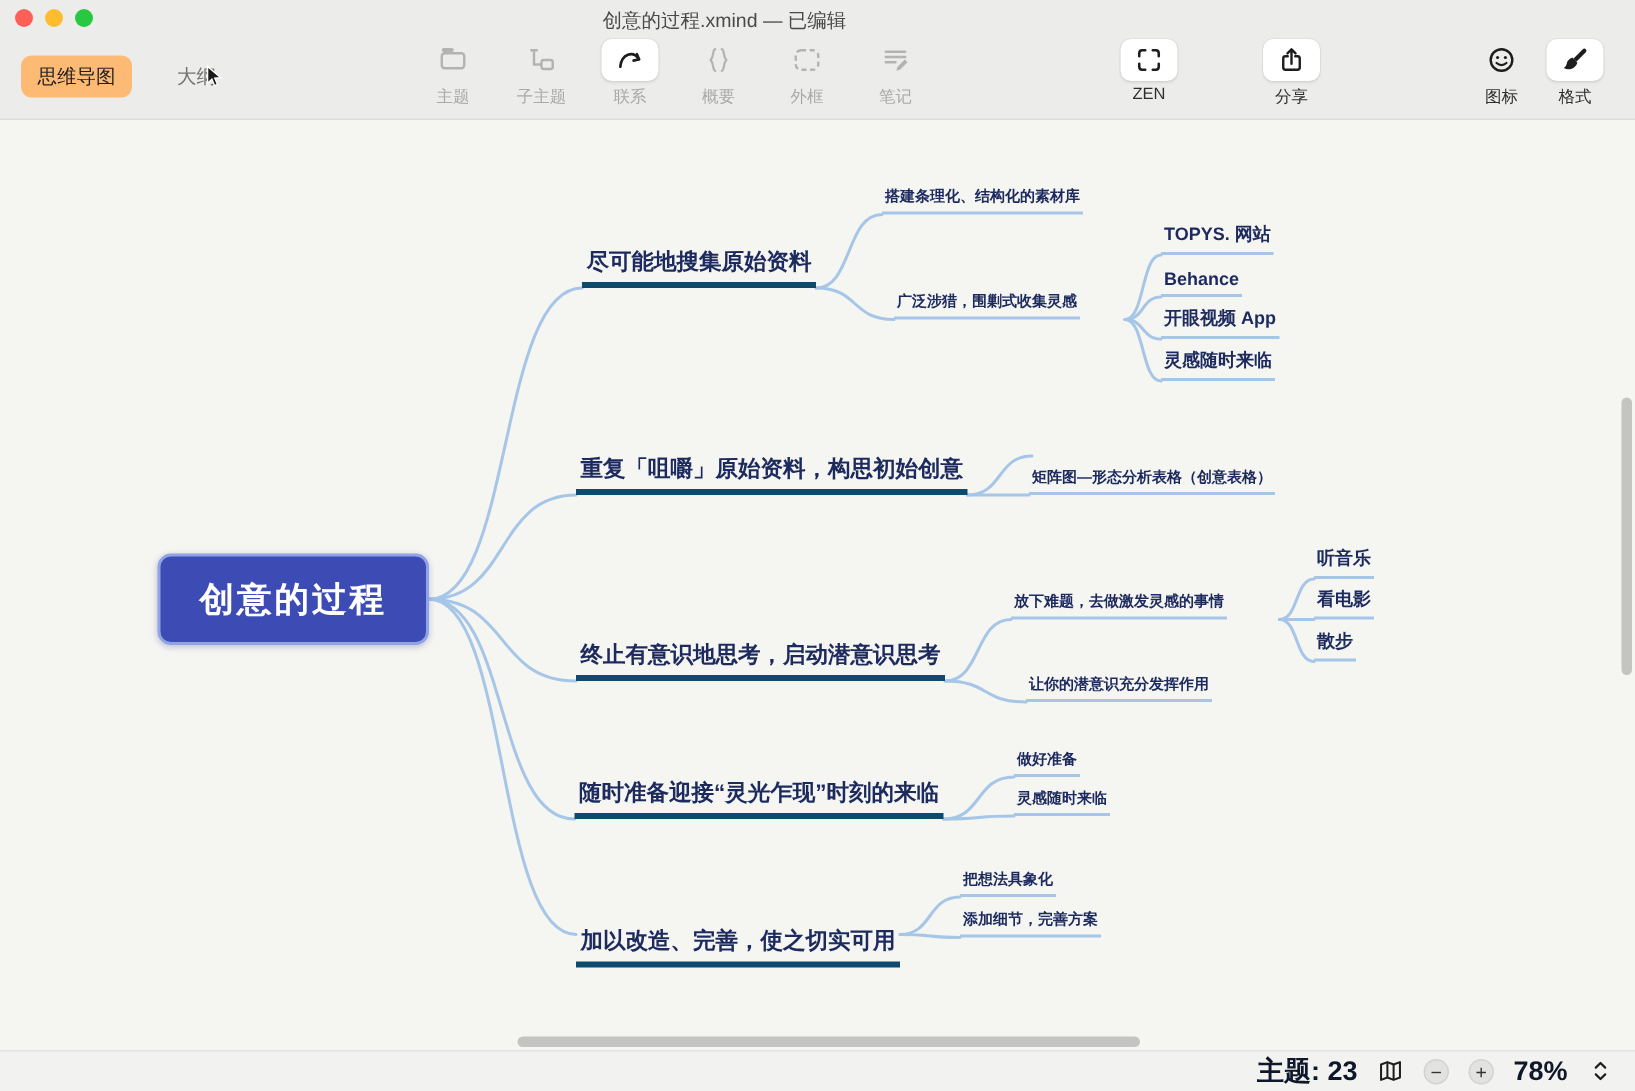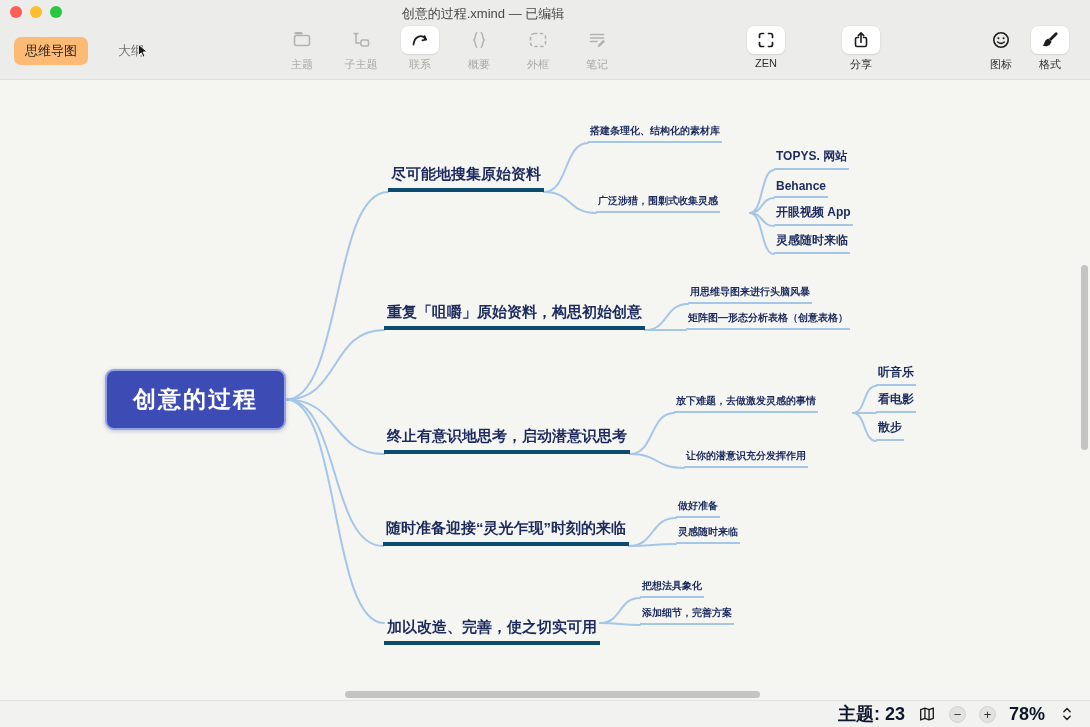--- a/index.html
+++ b/index.html
@@ -200,21 +200,20 @@
   <div class="vscroll"></div>
 <div class="mnode root" style="left: 105px; top: 289px;">创意的过程</div>
     <div class="mnode lv1" style="left: 388px; top: 112px;">尽可能地搜集原始资料</div>
     <div class="mnode lv2" style="left: 588px; top: 63px;">搭建条理化、结构化的素材库</div>
     <div class="mnode lv2" style="left: 596px; top: 133px;">广泛涉猎，围剿式收集灵感</div>
     <div class="mnode lv3" style="left: 774px; top: 90px;">TOPYS. 网站</div>
     <div class="mnode lv3" style="left: 774px; top: 118px;">Behance</div>
     <div class="mnode lv3" style="left: 774px; top: 146px;">开眼视频 App</div>
     <div class="mnode lv3" style="left: 774px; top: 174px;">灵感随时来临</div>
     <div class="mnode lv1" style="left: 384px; top: 250px;">重复「咀嚼」原始资料，构思初始创意</div>
-    <div class="mnode lv2" style="left: 688px; top: 224px;">用思维导图来进行头脑风暴</div>
     <div class="mnode lv2" style="left: 686px; top: 250px;">矩阵图—形态分析表格（创意表格）</div>
     <div class="mnode lv1" style="left: 384px; top: 374px;">终止有意识地思考，启动潜意识思考</div>
     <div class="mnode lv2" style="left: 674px; top: 333px;">放下难题，去做激发灵感的事情</div>
     <div class="mnode lv3" style="left: 876px; top: 306px;">听音乐</div>
     <div class="mnode lv3" style="left: 876px; top: 333px;">看电影</div>
     <div class="mnode lv3" style="left: 876px; top: 361px;">散步</div>
     <div class="mnode lv1" style="left: 383px; top: 466px;">随时准备迎接“灵光乍现”时刻的来临</div>
     <div class="mnode lv2" style="left: 684px; top: 388px;">让你的潜意识充分发挥作用</div>
     <div class="mnode lv2" style="left: 676px; top: 438px;">做好准备</div>
     <div class="mnode lv2" style="left: 676px; top: 464px;">灵感随时来临</div>

